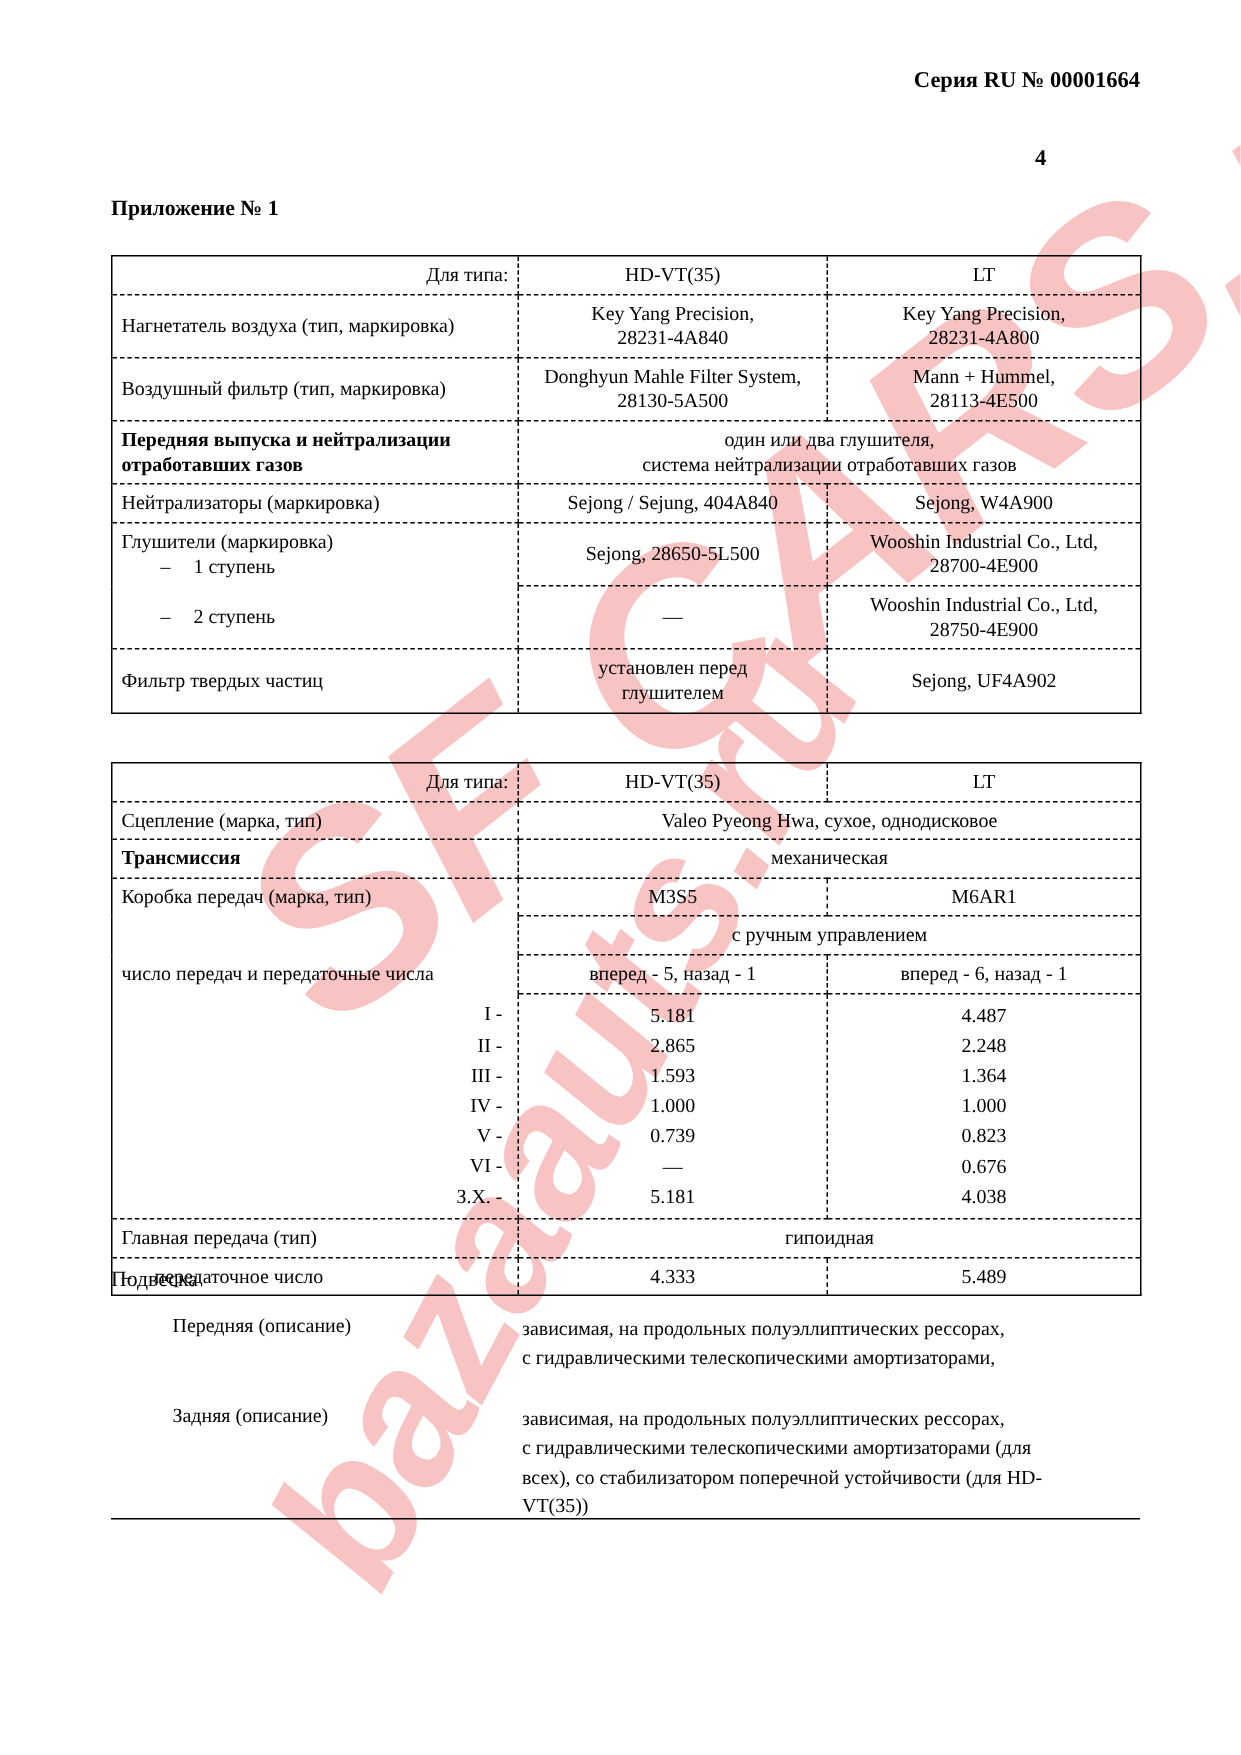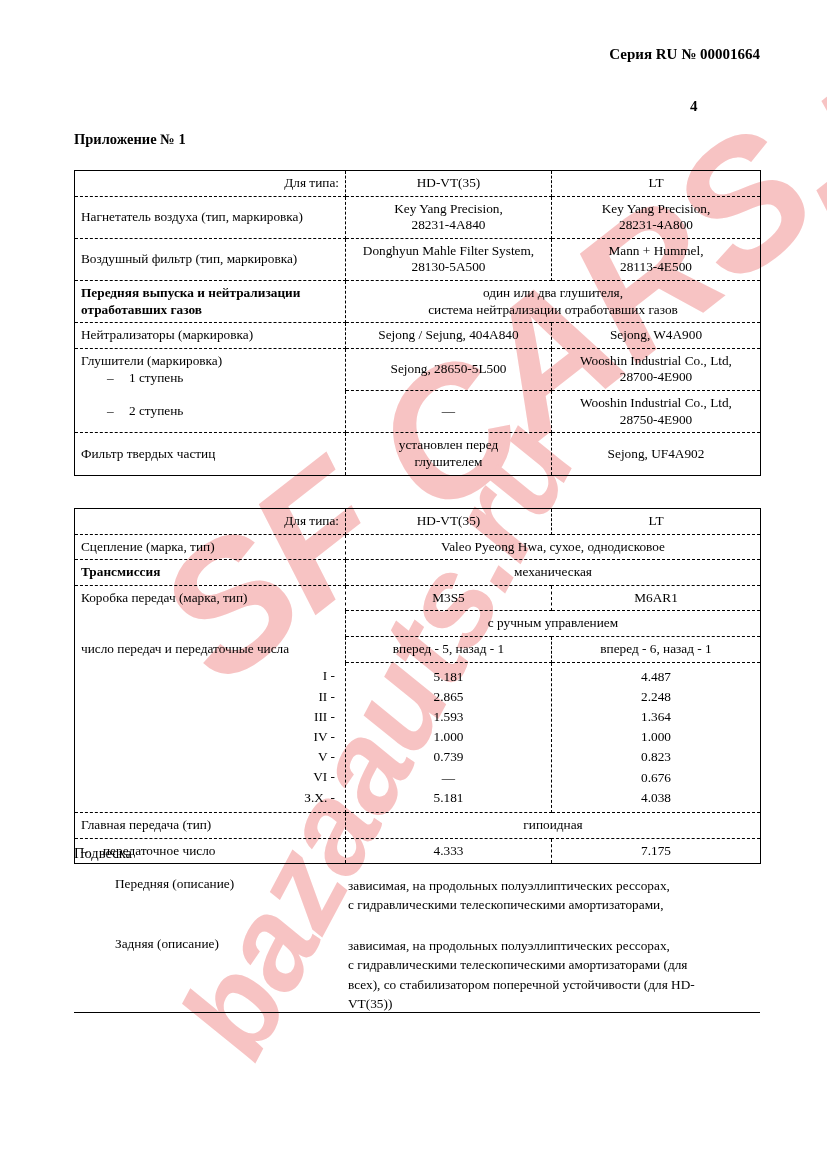--- a/index.html
+++ b/index.html
@@ -317,21 +317,21 @@
       <tr>
         <td class="ta-l lborder-solid">Главная передача (тип)</td>
         <td class="ta-c rborder-solid" colspan="2">гипоидная</td>
       </tr>
 
       <tr class="solid-bot">
         <td class="ta-l lborder-solid">
           <span class="dashmark">–</span><span>передаточное число</span>
         </td>
         <td class="ta-c">4.333</td>
-        <td class="ta-c rborder-solid">7.175</td>
+        <td class="ta-c rborder-solid">5.489</td>
       </tr>
     </tbody>
   </table>
 
   <div class="susp-title">Подвеска</div>
 
   <div class="susp-row" id="susp-front">
     <div class="susp-label">Передняя (описание)</div>
     <div class="susp-text">
         <span>зависимая, на продольных полуэллиптических рессорах,</span>

